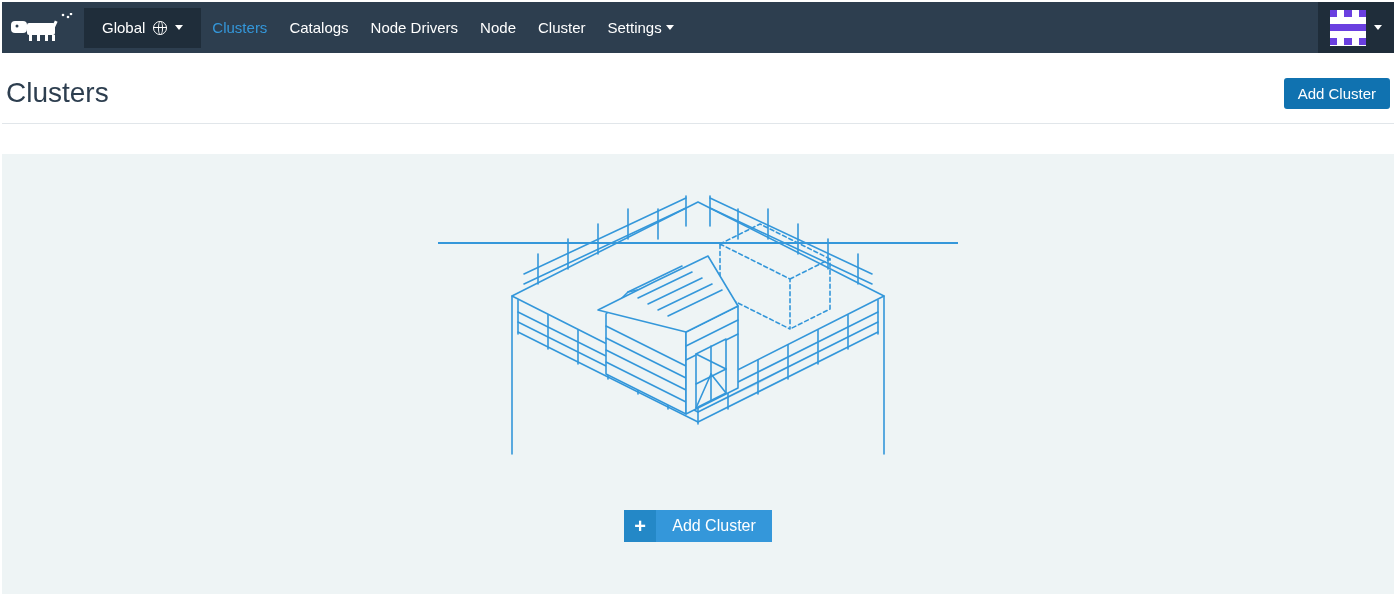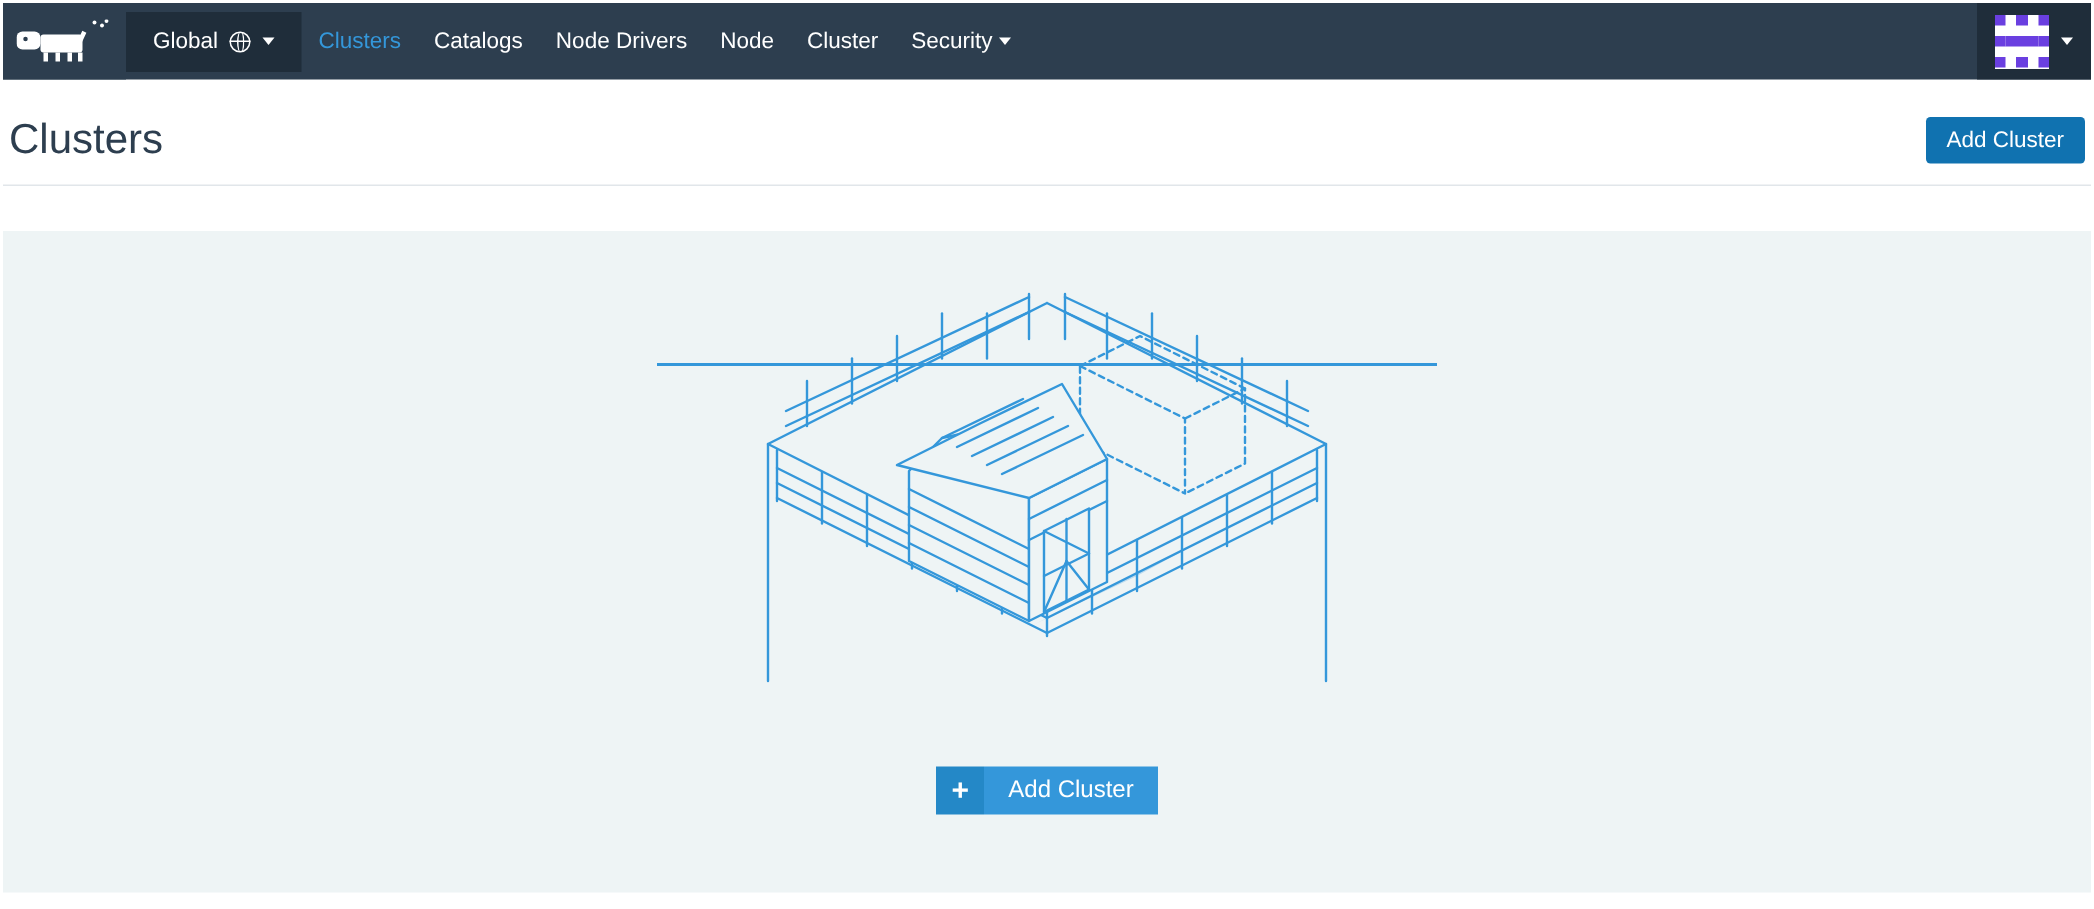--- a/index.html
+++ b/index.html
@@ -209,21 +209,21 @@
     <div class="nav-item">
       <span>Node Drivers</span>
     </div>
     <div class="nav-item">
       <span>Node</span>
     </div>
     <div class="nav-item">
       <span>Cluster</span>
     </div>
     <div class="nav-item">
-      <span>Security</span>
+      <span>Settings</span>
       <span class="chev"></span>
     </div>
   </div>
 
   <div class="spacer"></div>
 
   <div class="user-menu">
     <div class="avatar">
       <div class="f"></div>
         <div></div>

